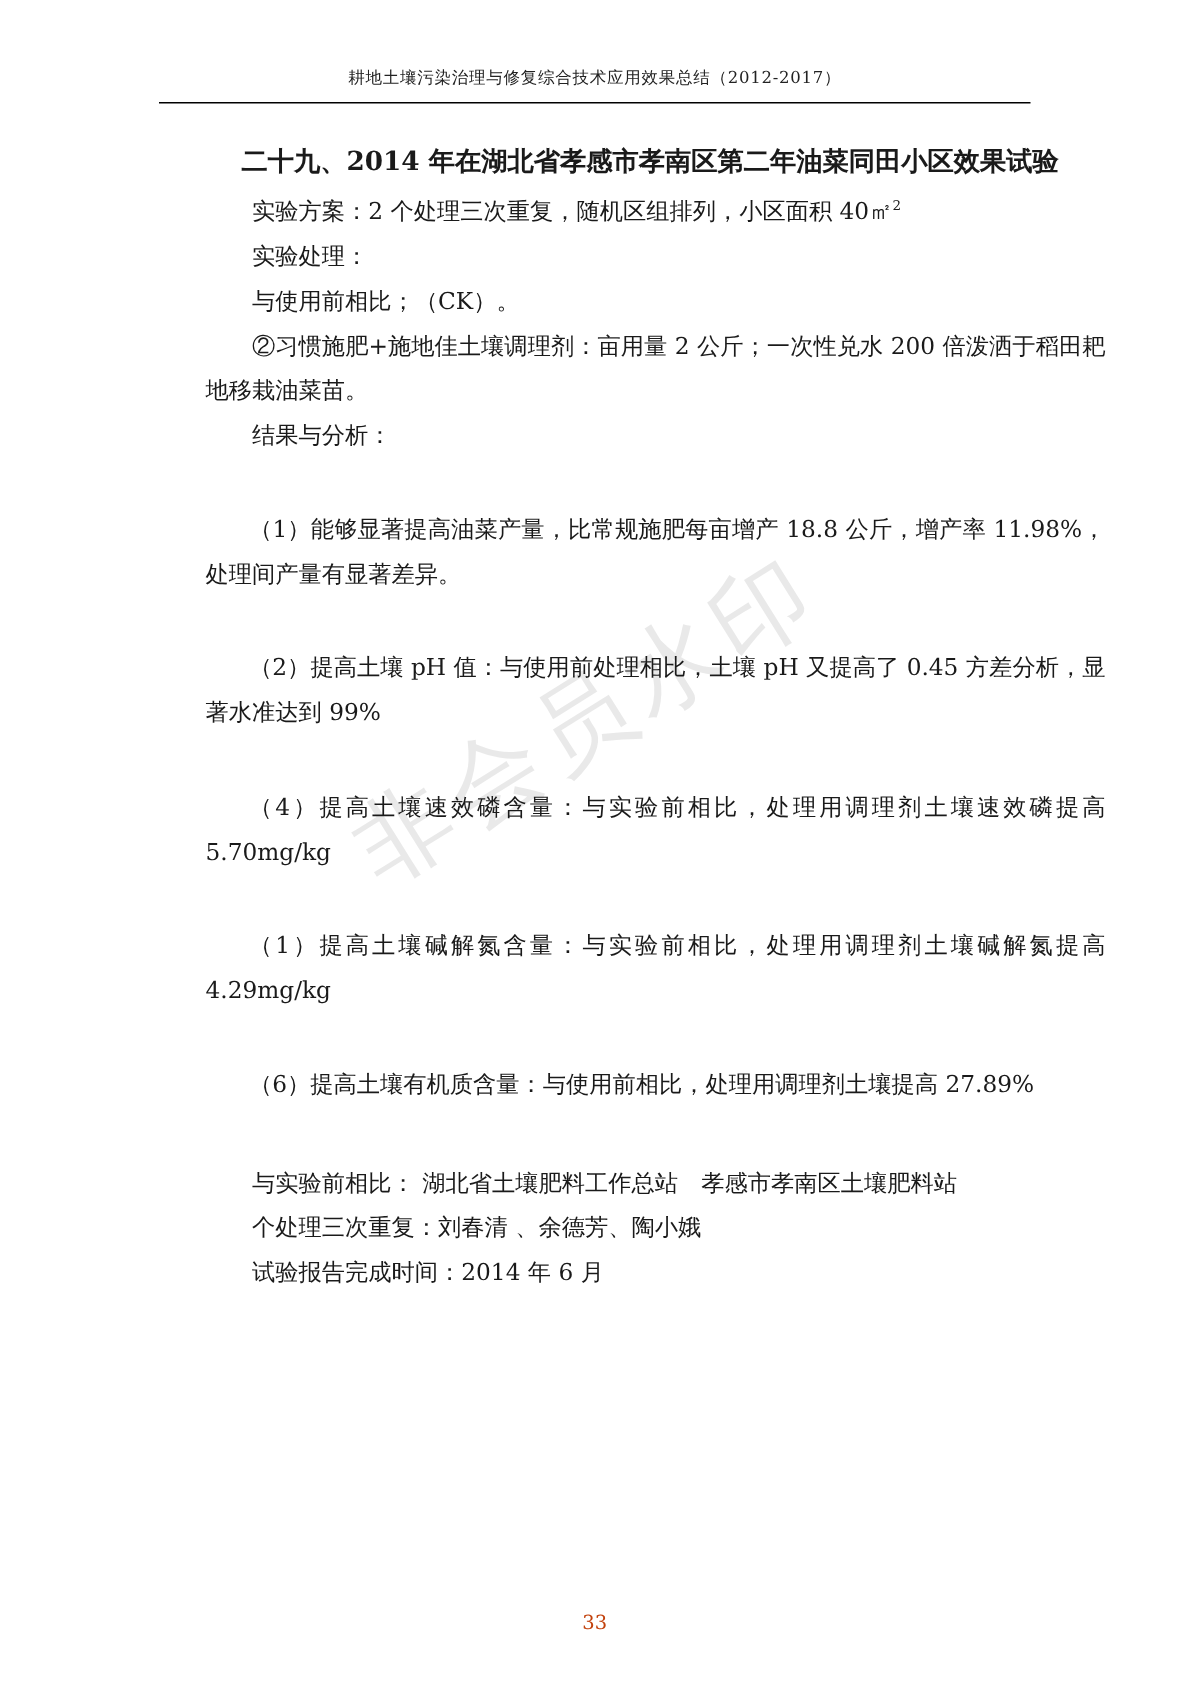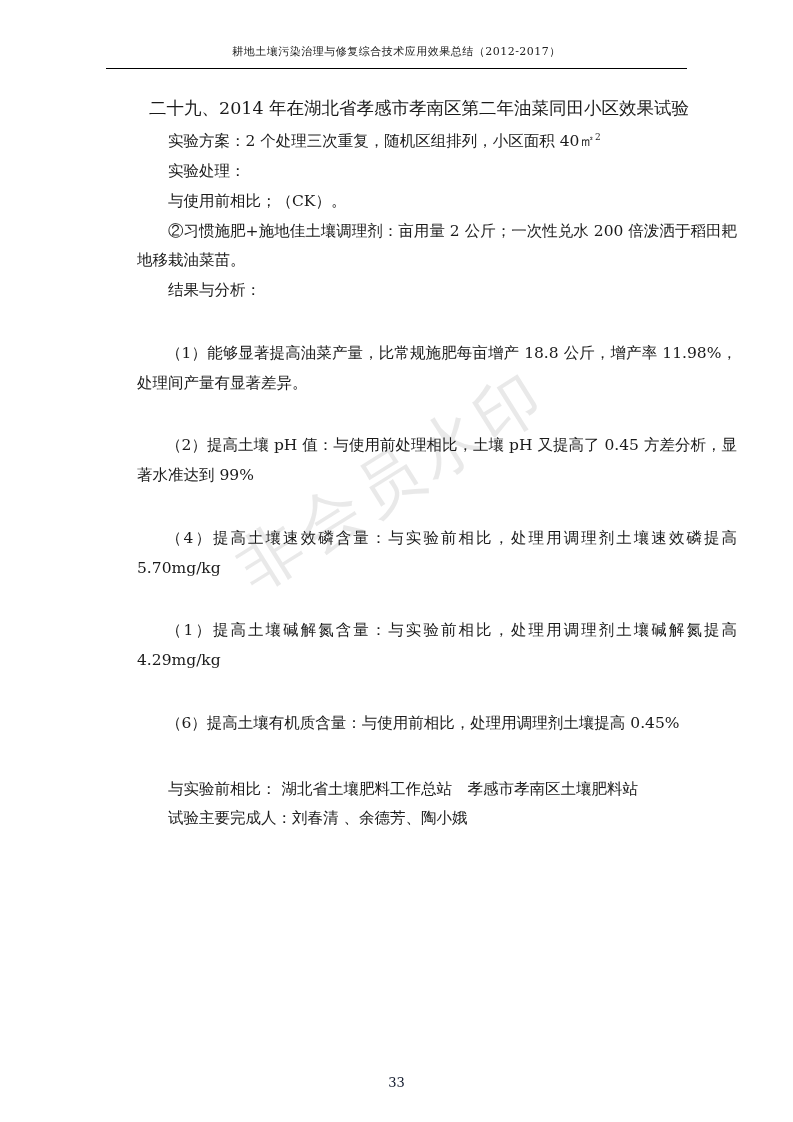--- a/index.html
+++ b/index.html
@@ -37,23 +37,23 @@
     background: #000;
   }
   .content {
     position: absolute;
     top: 95px;
     left: 96px;
     width: 600px;
   }
   .doc-title {
     font-size: 17.5px;
-    font-weight: normal;
+    font-weight: bold;
     line-height: 1.5;
-    margin: 0 0 6px 12px;
+    margin: 0 0 6px 24px;
     letter-spacing: 0px;
   }
   p.line {
     font-size: 15.5px;
     line-height: 1.92;
     margin: 0;
     text-align: justify;
     text-justify: inter-ideograph;
   }
   p.indent {
@@ -75,21 +75,21 @@
     text-indent: 31px;
   }
   .page-number {
     position: absolute;
     bottom: 32px;
     left: 0;
     right: 0;
     text-align: center;
     font-size: 13px;
     font-family: "DejaVu Serif", "Liberation Serif", serif;
-    color: #0f172a;
+    color: #c2410c;
   }
   .watermark {
     position: absolute;
     top: 430px;
     left: 225px;
     width: 350px;
     height: 260px;
     pointer-events: none;
     transform: rotate(-32deg);
     font-size: 64px;
@@ -127,26 +127,27 @@
 
     <p class="line indent2">（1）能够显著提高油菜产量，比常规施肥每亩增产 18.8 公斤，增产率 11.98%，处理间产量有显著差异。</p>
 
     <p class="line indent2">（2）提高土壤 pH 值：与使用前处理相比，土壤 pH 又提高了 0.45 方差分析，显著水准达到 99%</p>
 
 
     <p class="line indent2">（4）提高土壤速效磷含量：与实验前相比，处理用调理剂土壤速效磷提高 5.70mg/kg</p>
 
     <p class="line indent2">（1）提高土壤碱解氮含量：与实验前相比，处理用调理剂土壤碱解氮提高 4.29mg/kg</p>
 
-    <p class="line indent2">（6）提高土壤有机质含量：与使用前相比，处理用调理剂土壤提高 0.45%</p>
+    <p class="line indent2">（6）提高土壤有机质含量：与使用前相比，处理用调理剂土壤提高 27.89%</p>
 
     <div class="gap-md"></div>
 
     <div class="footer-block">
       <p>与实验前相比： 湖北省土壤肥料工作总站　孝感市孝南区土壤肥料站</p>
-      <p>试验主要完成人：刘春清 、余德芳、陶小娥</p>
+      <p>个处理三次重复：刘春清 、余德芳、陶小娥</p>
+      <p>试验报告完成时间：2014 年 6 月</p>
     </div>
 
   </div>
 
   <div class="page-number">33</div>
 
 </div>
 
 </body></html>

